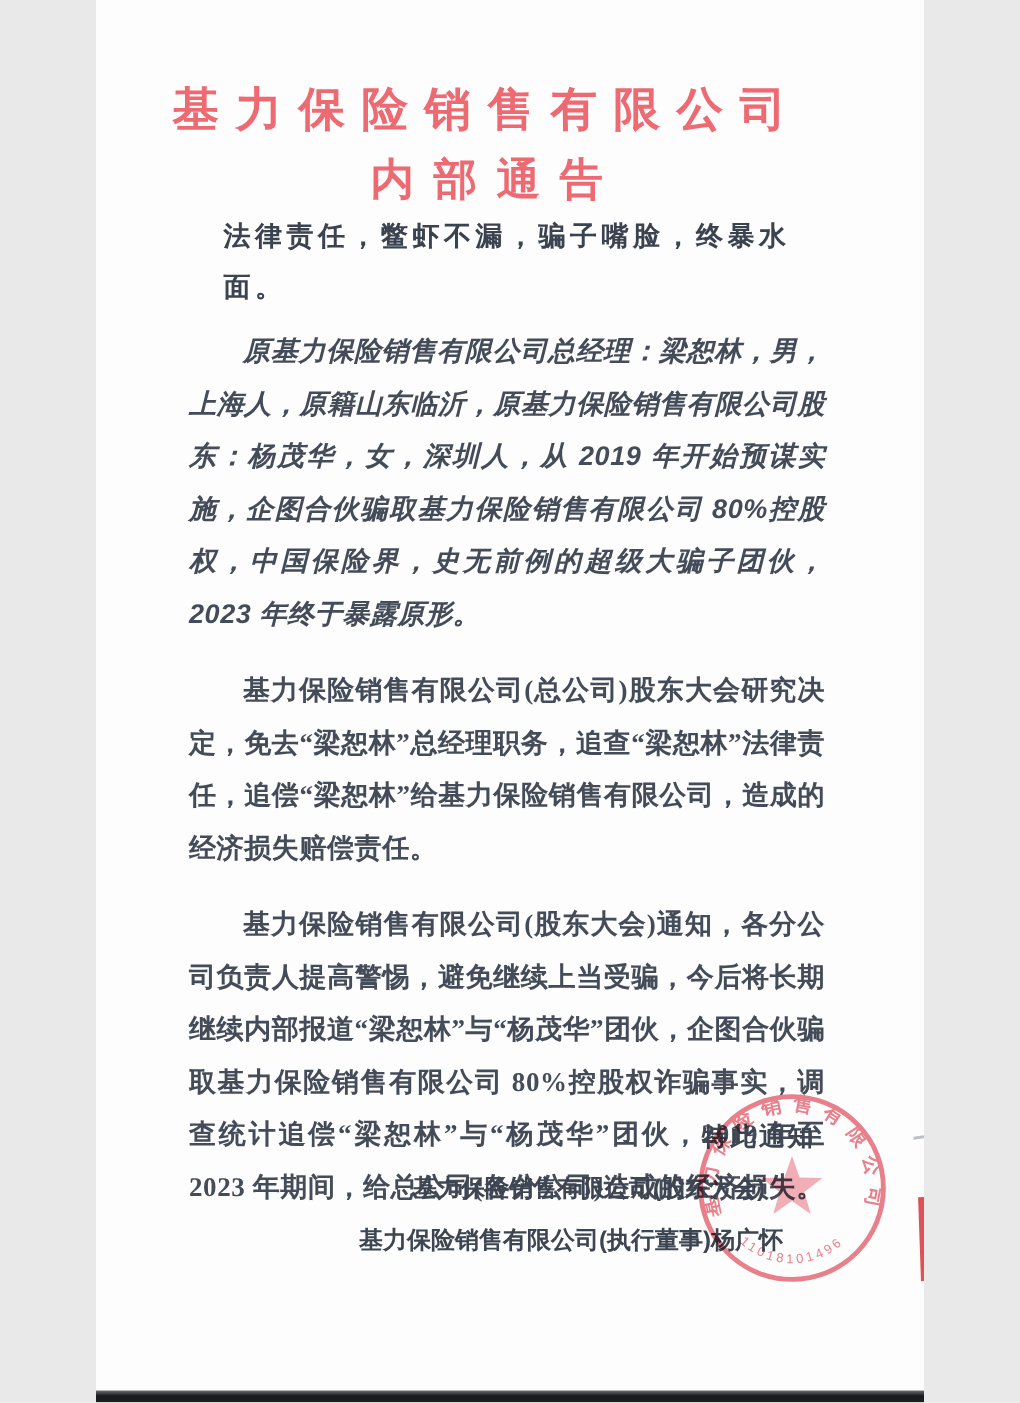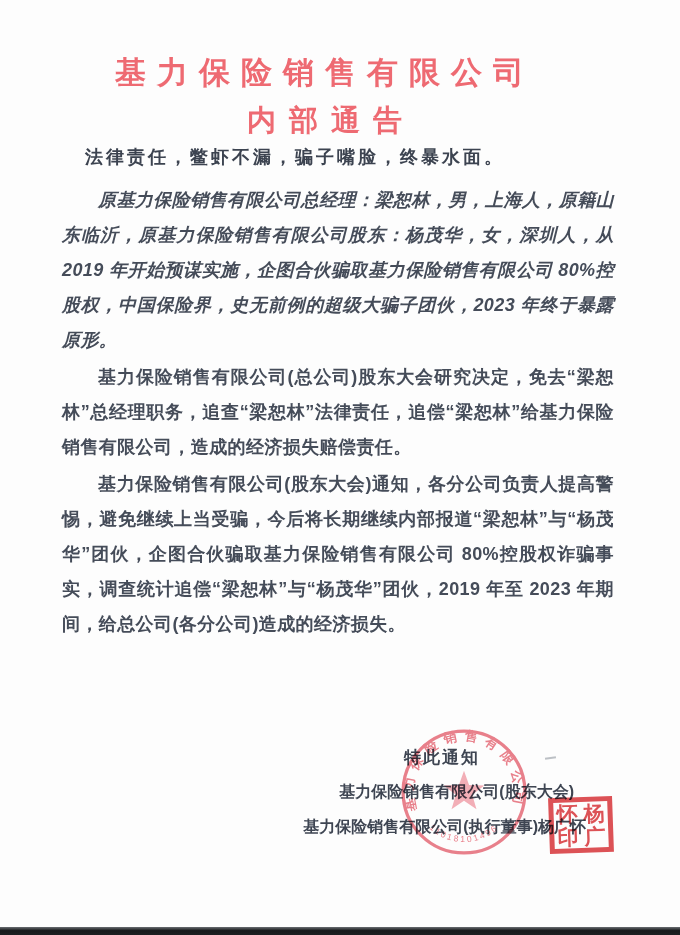--- a/index.html
+++ b/index.html
@@ -1,18 +1,18 @@
 <!DOCTYPE html>
 <html><head>
 <meta charset="utf-8">
 <style>
   html,body { margin:0; padding:0; background:#e9e9e9; }
   .page {
     position:relative;
-    width:680px; height:935px;
+    width:552px; height:935px;
     margin:0 auto;
     background:#fdfdfd;
     font-family:"Liberation Sans", sans-serif;
     color:#434a57;
     overflow:hidden;
   }
   
   .doc-title {
     margin:0; padding-top:52px; padding-right:30px;
     text-align:center;
@@ -41,21 +41,21 @@
     margin:0 66px 0 62px;
     text-indent:2em;
     font-size:18px;
     font-weight:600;
     letter-spacing:0.4px;
     line-height:35px;
     text-align:justify;
     color:#454c59;
   }
   .body-p.p1 { margin-top:9px;font-style:italic; }
-  .body-p + .body-p { margin-top:2px; }
+  .body-p + .body-p { margin-top:16px;font-family:Liberation Serif, serif; }
   
   .closing-line {
     position:absolute;
     font-size:16px; font-weight:600;
     color:#3e4552;
     white-space:nowrap;
   }
   .closing-notice { left:404px; top:746px; font-size:17px; letter-spacing:2px; }
   .closing-org1   { right:106px; top:782px; }
   .closing-org2   { right:94px;  top:817px; }

